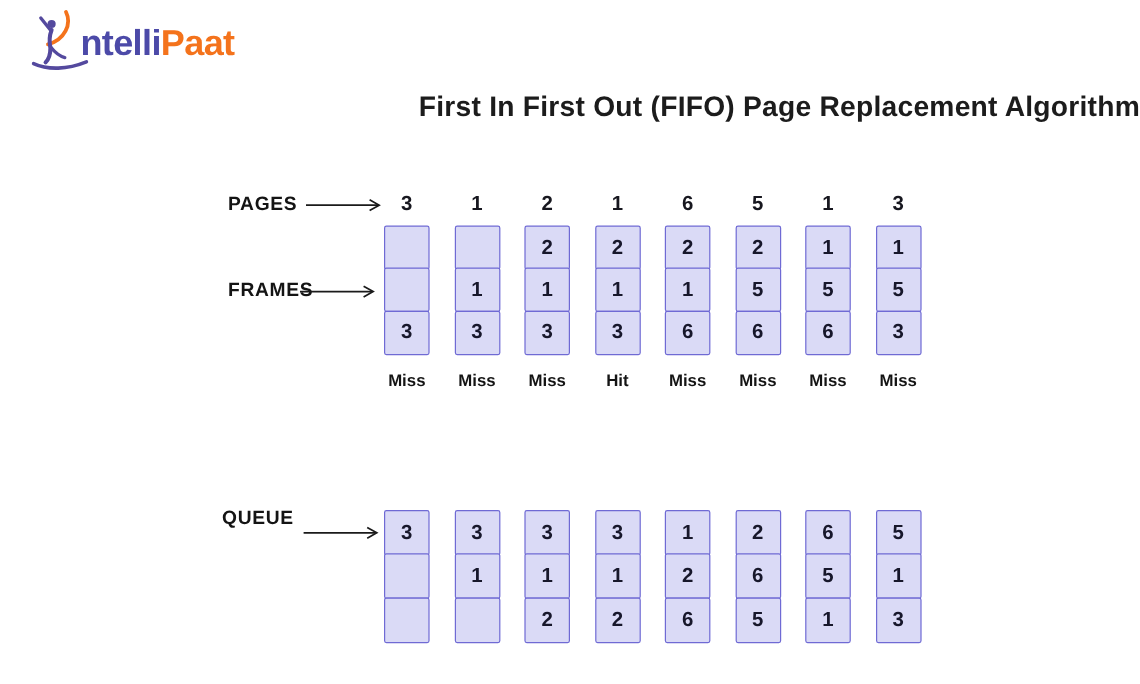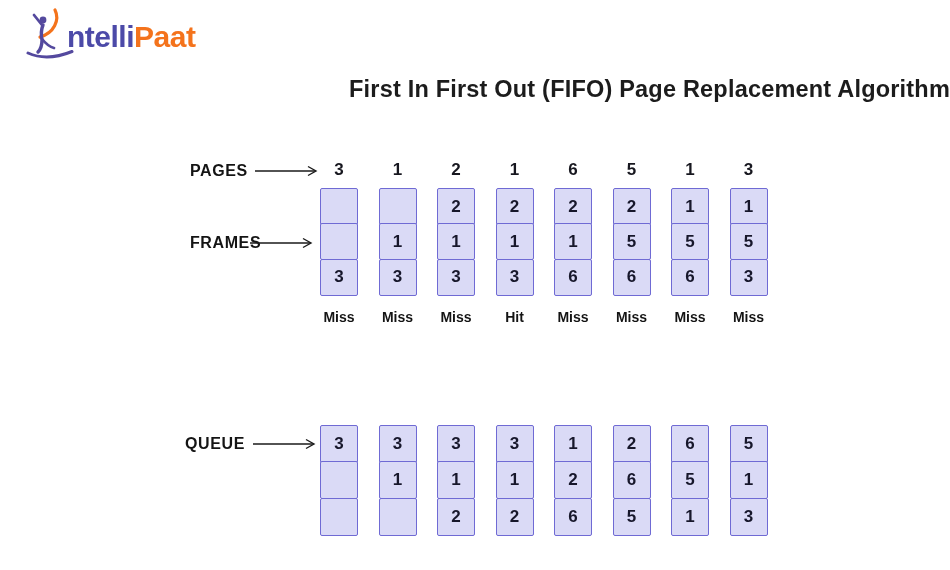--- a/index.html
+++ b/index.html
@@ -139,21 +139,21 @@
         <span>Miss</span>
       </div>
     <div class="result-item">
         <span>Miss</span>
       </div>
     <div class="result-item">
         <span>Miss</span>
       </div>
   </div>
 
-  <div class="side-label" style="left:185px;top:435px;">QUEUE</div>
+  <div class="side-label" style="left:185px;top:424px;">QUEUE</div>
   <svg class="arrow" style="left:252px;top:437px;" width="68" height="14" viewBox="0 0 68 14">
     <line x1="1" y1="7" x2="61" y2="7" stroke="#1a1a1a" stroke-width="1.4"></line>
     <path d="M54 2.5 L62 7 L54 11.5" fill="none" stroke="#1a1a1a" stroke-width="1.4"></path>
   </svg>
 
   <div class="flex-row" style="left:320px;top:425px;">
     <div class="col">
       <div class="cell qcell">3</div>
       <div class="cell qcell"></div>
       <div class="cell qcell"></div>

